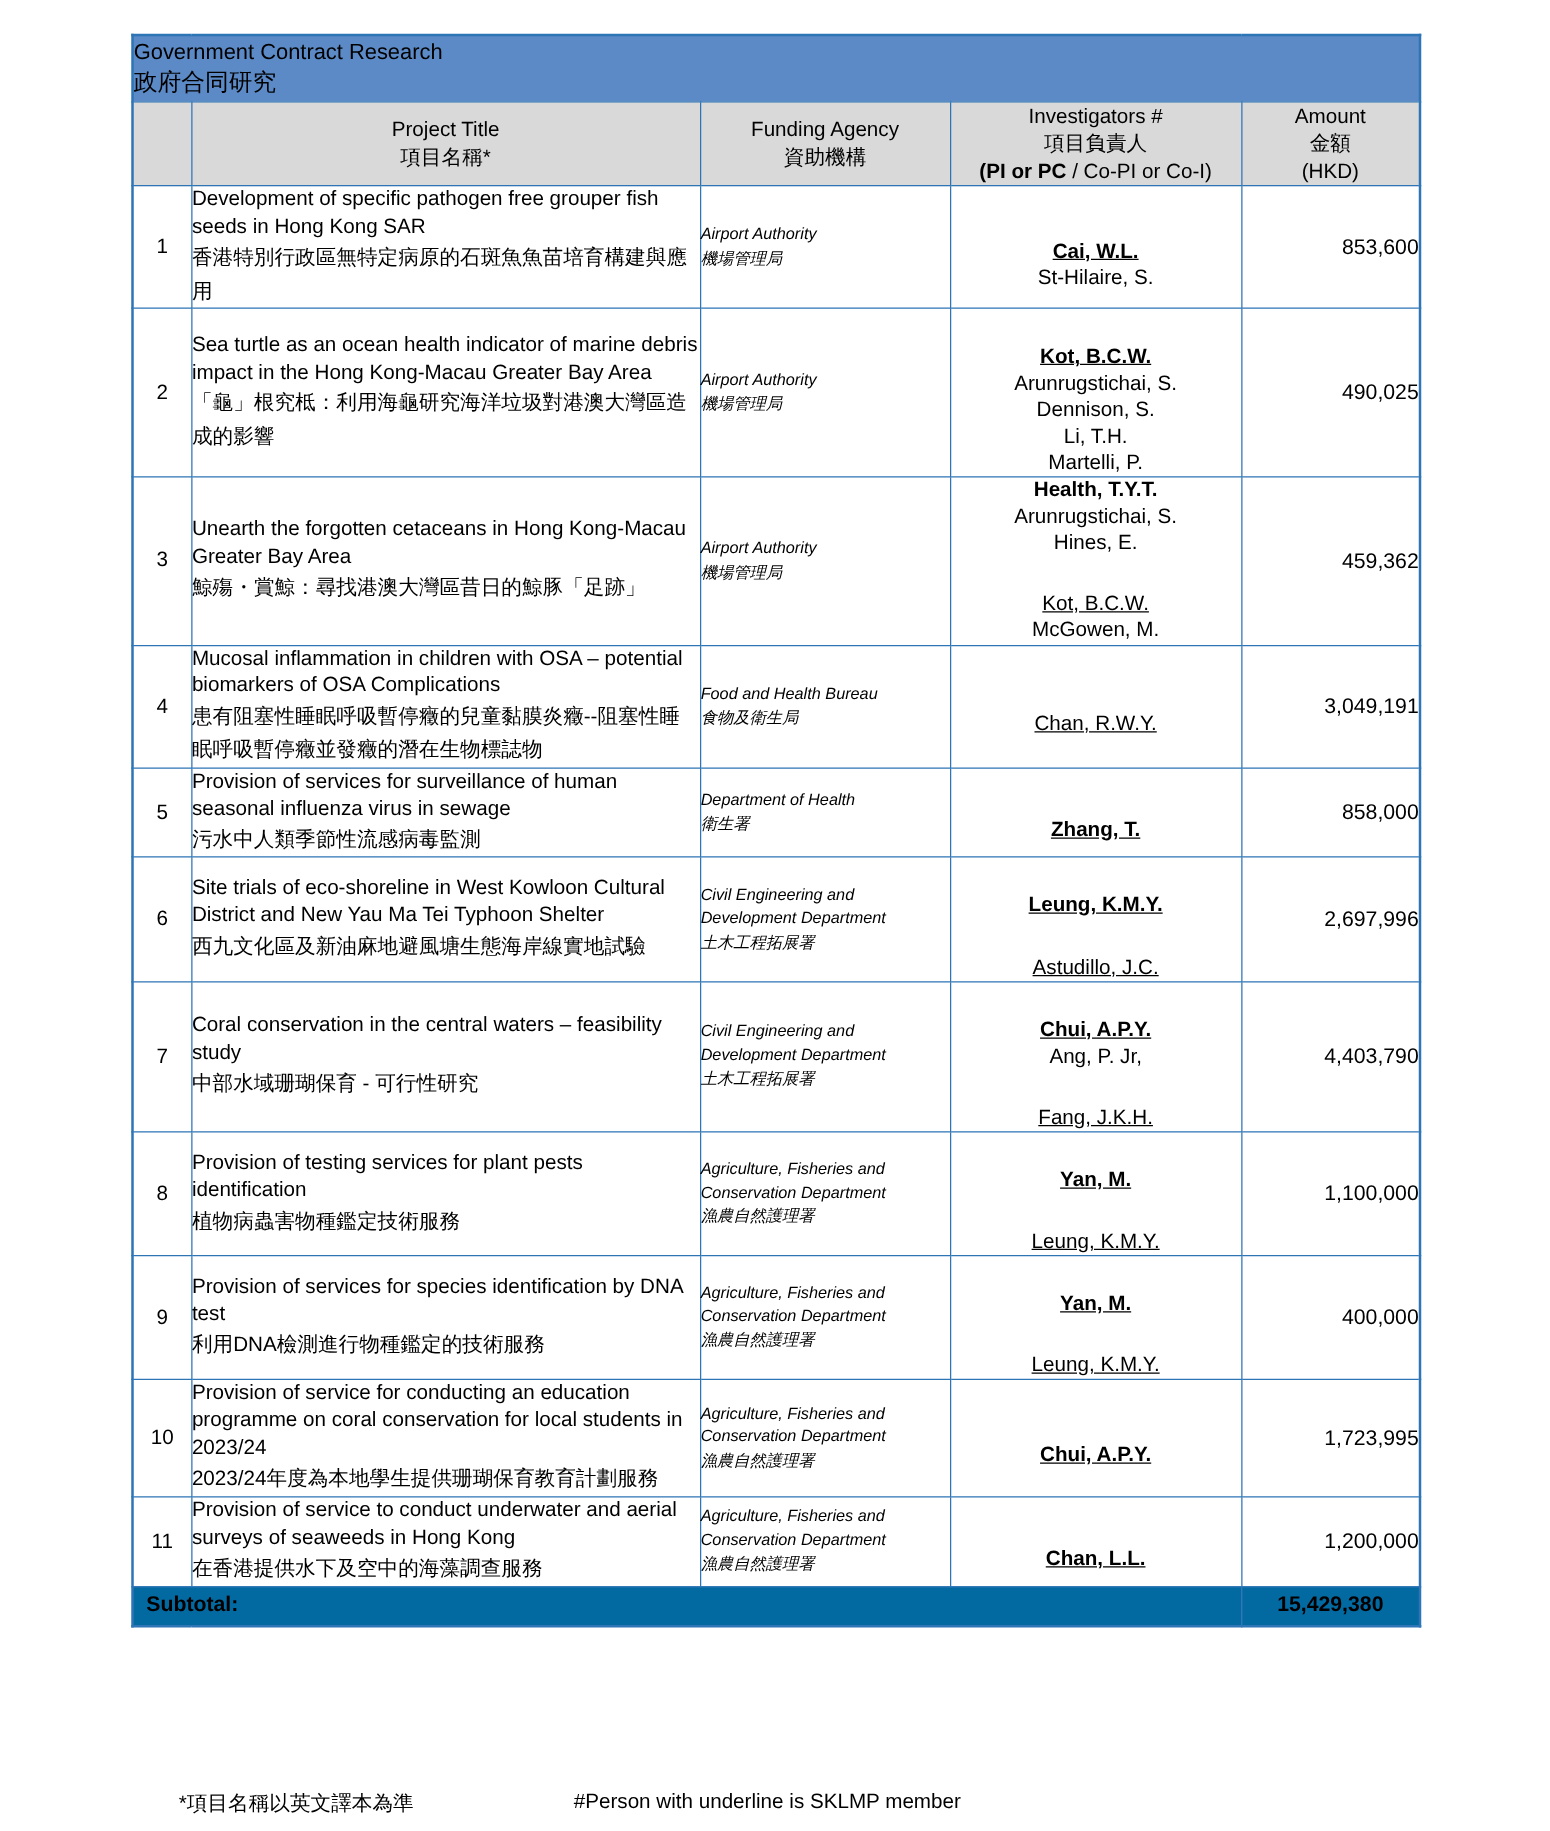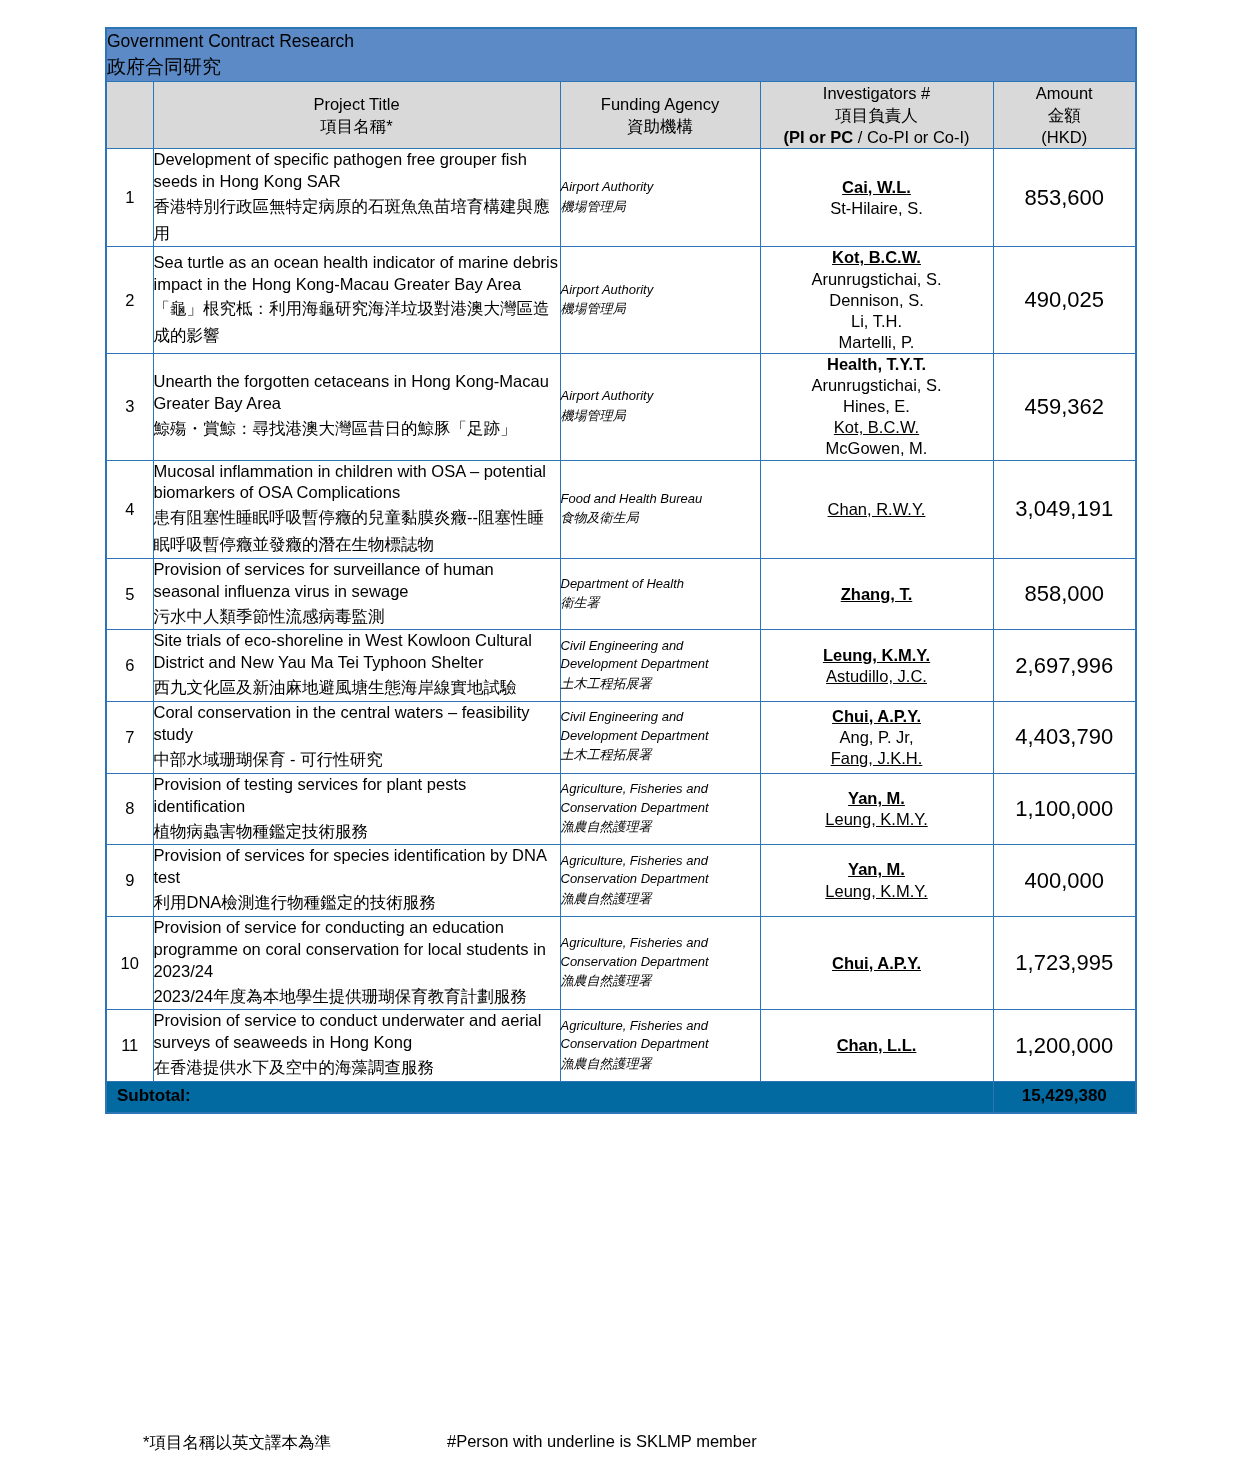--- a/index.html
+++ b/index.html
@@ -100,24 +100,24 @@
   td.fund .zh { display: block; line-height: 1.6; }
   td.inv {
     text-align: center;
     padding: 5px 4px 6px 4px;
     font-size: 16.5px;
     line-height: 1.28;
     vertical-align: middle;
   }
   td.inv .p { display: block; }
   td.inv .p.b { font-weight: bold; }
-  td.inv .p.u { text-decoration: underline; }
+  td.inv .p.u { text-decoration: underline; margin-top: 28px; }
   td.amt {
-    text-align: center;
-    font-size: 22px;
+    text-align: right;
+    font-size: 17px;
     vertical-align: middle;
   }
 
   
   tr.subtotal td {
     background: #0369a1;
     font-weight: bold;
     font-size: 17px;
   }
   tr.subtotal td.st-label {
@@ -132,21 +132,21 @@
   
   .footnotes {
     position: absolute;
     left: 105px;
     top: 1432px;
     width: 1030px;
     font-size: 16.5px;
     display: flex;
   }
   .footnotes .fn1 { margin-left: 38px; width: 300px; }
-  .footnotes .fn2 { margin-left: 4px; }
+  .footnotes .fn2 { margin-left: 16px; }
 </style>
 </head>
 <body>
 
 <div class="page">
 
   <div class="table-wrap">
     <table class="grant-table">
       <colgroup>
         <col class="c-num">

